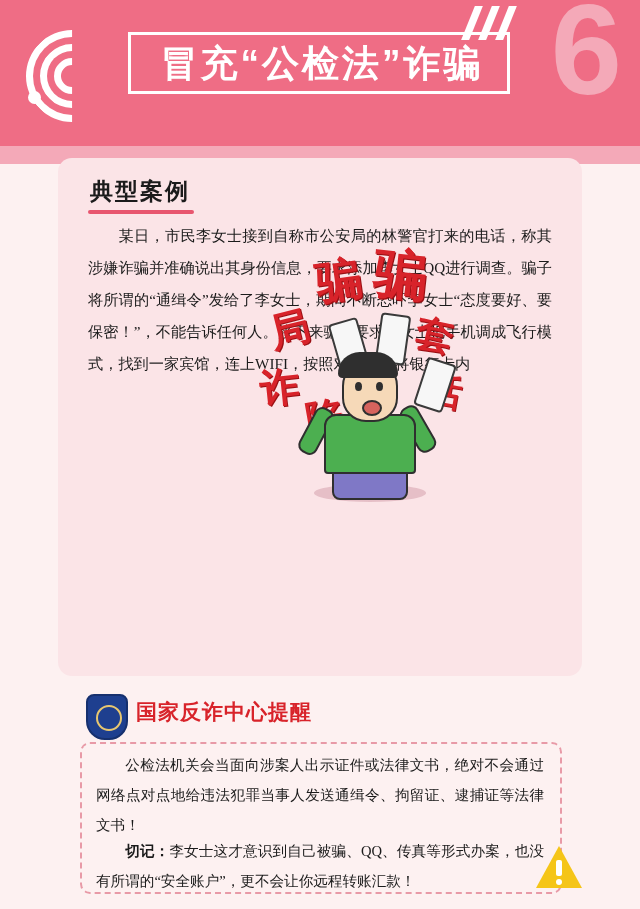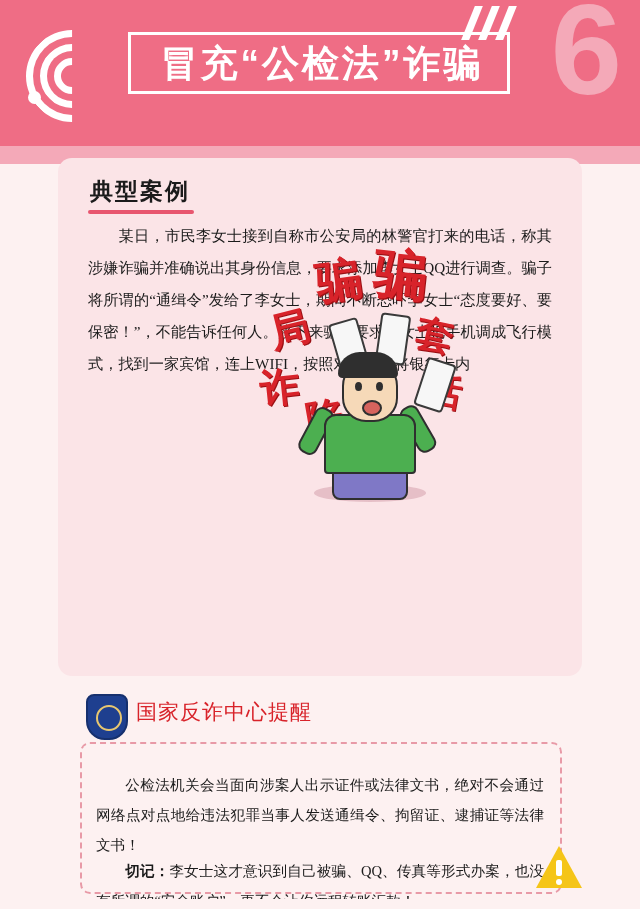--- a/index.html
+++ b/index.html
@@ -307,21 +307,21 @@
     width: 22px;
     height: 22px;
     border: 2px solid #e8c770;
     border-radius: 50%;
   }
   .reminder-title {
     position: absolute;
     left: 78px;
     top: 4px;
     font-size: 21px;
-    font-weight: normal;
+    font-weight: bold;
     color: #d8232a;
     letter-spacing: 1px;
     font-family: "Liberation Serif", serif;
   }
   .dashed-box {
     position: absolute;
     left: 22px;
     top: 48px;
     width: 478px;
     height: 148px;
@@ -331,21 +331,20 @@
   .reminder-p {
     position: absolute;
     left: 38px;
     width: 448px;
     font-size: 14.6px;
     line-height: 30px;
     color: #1b1b1b;
     text-align: justify;
     text-indent: 2em;
     font-family: "Liberation Serif", serif;
-    margin-top: 20px;
   }
   .reminder-p.p1 { top: 56px; }
   .reminder-p.p2 { top: 142px; }
   .reminder-p .lead { font-weight: bold; }
 
   .warn-badge {
     position: absolute;
     right: 0px;
     top: 152px;
     width: 46px;

